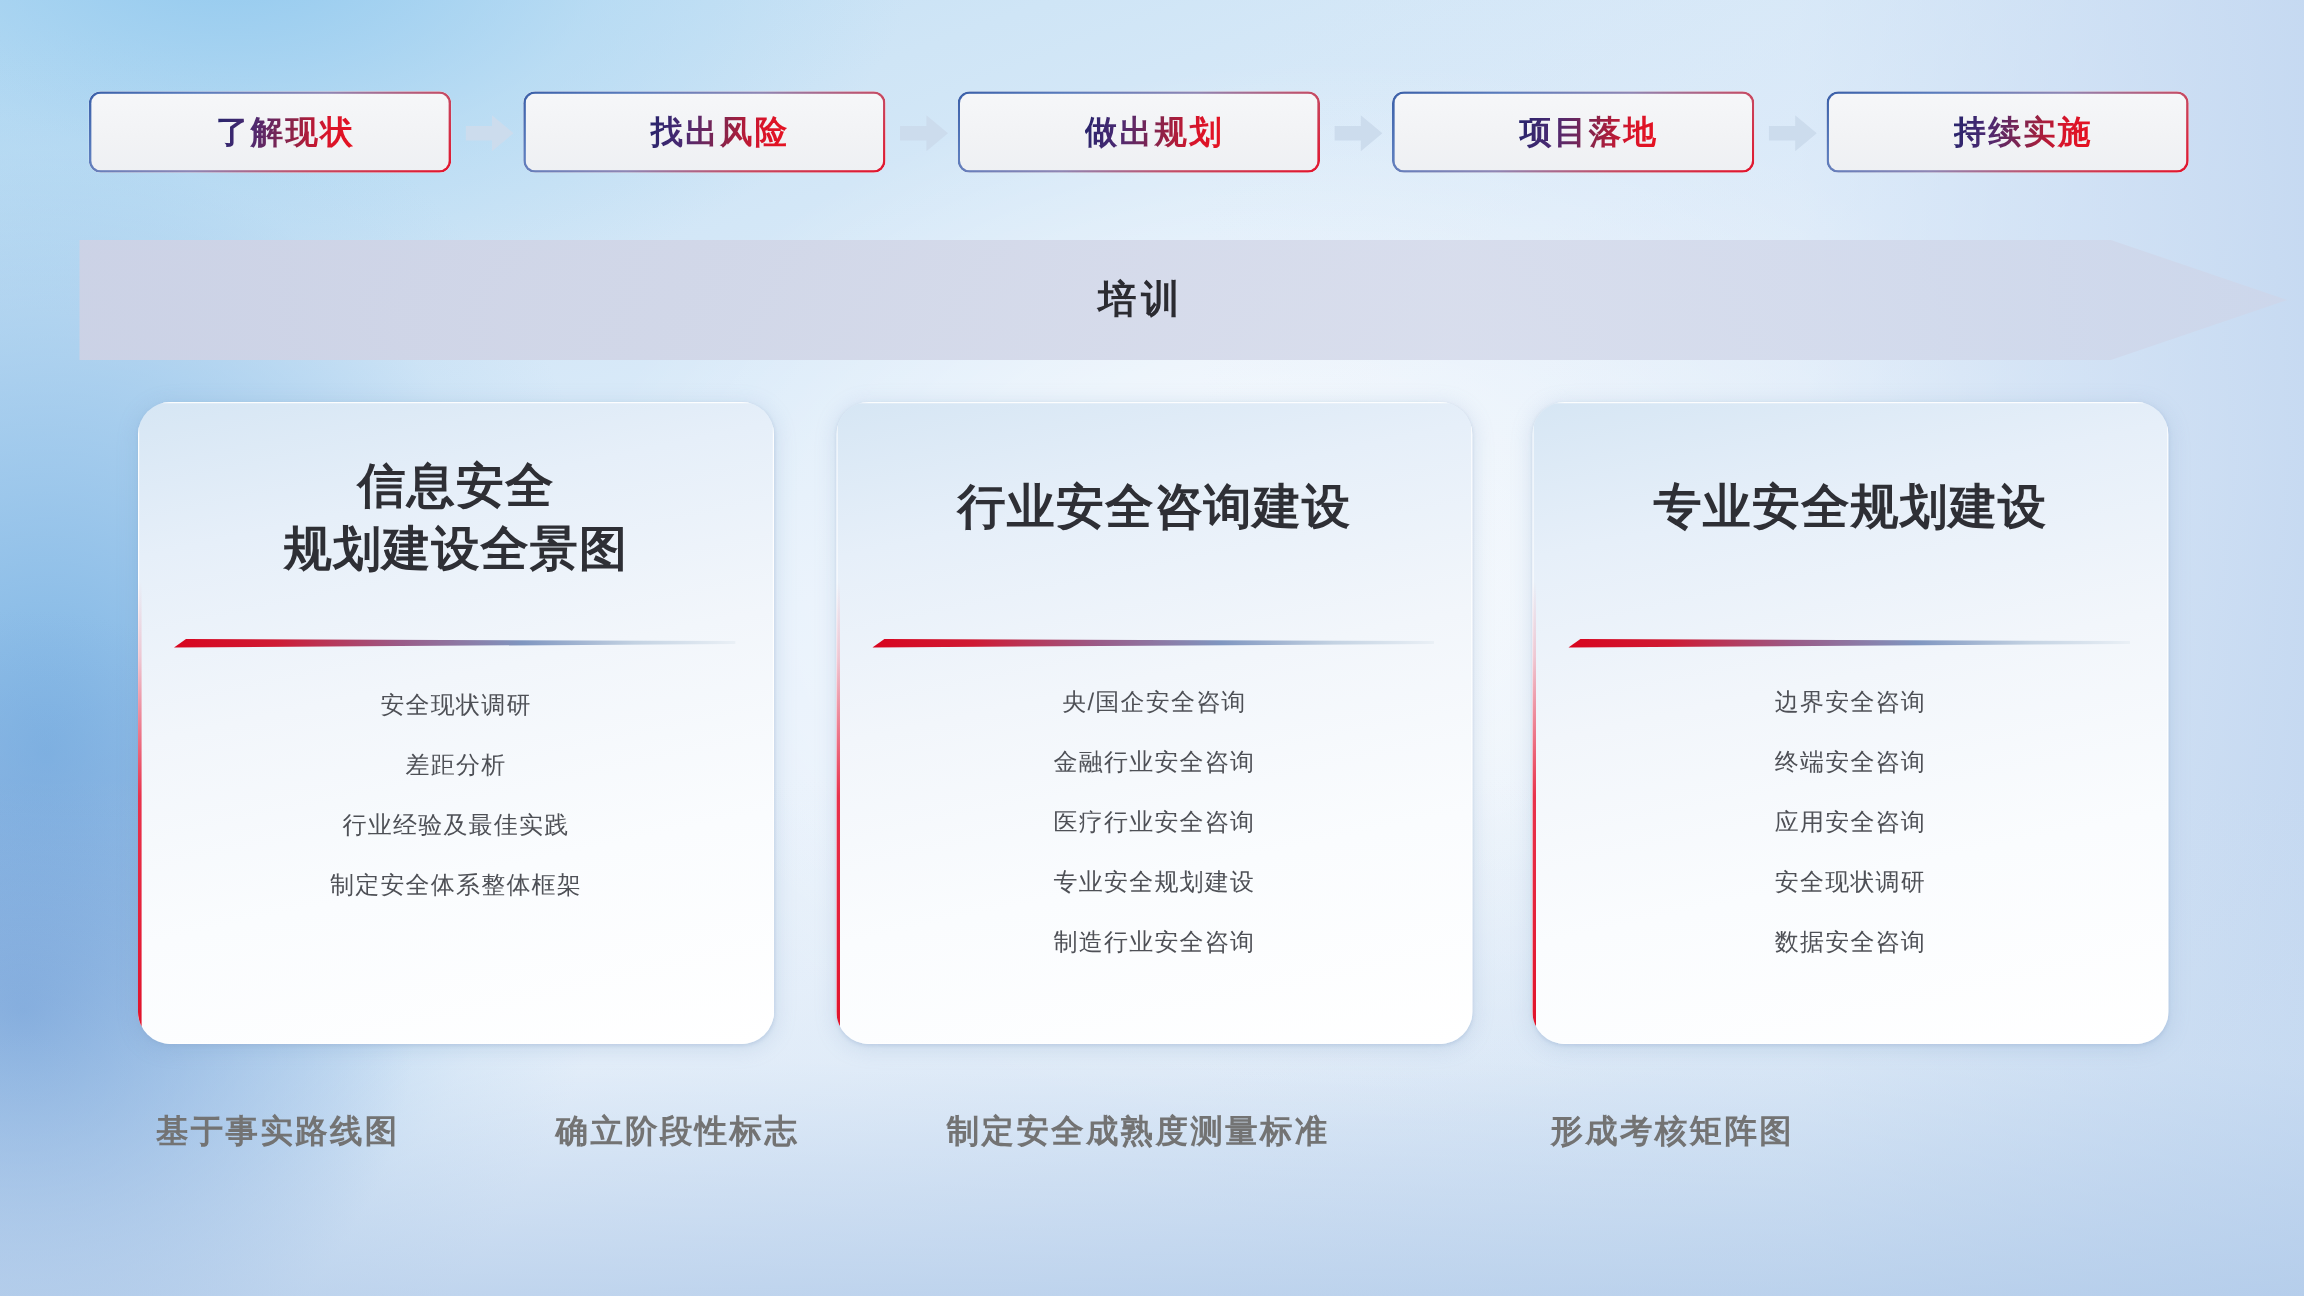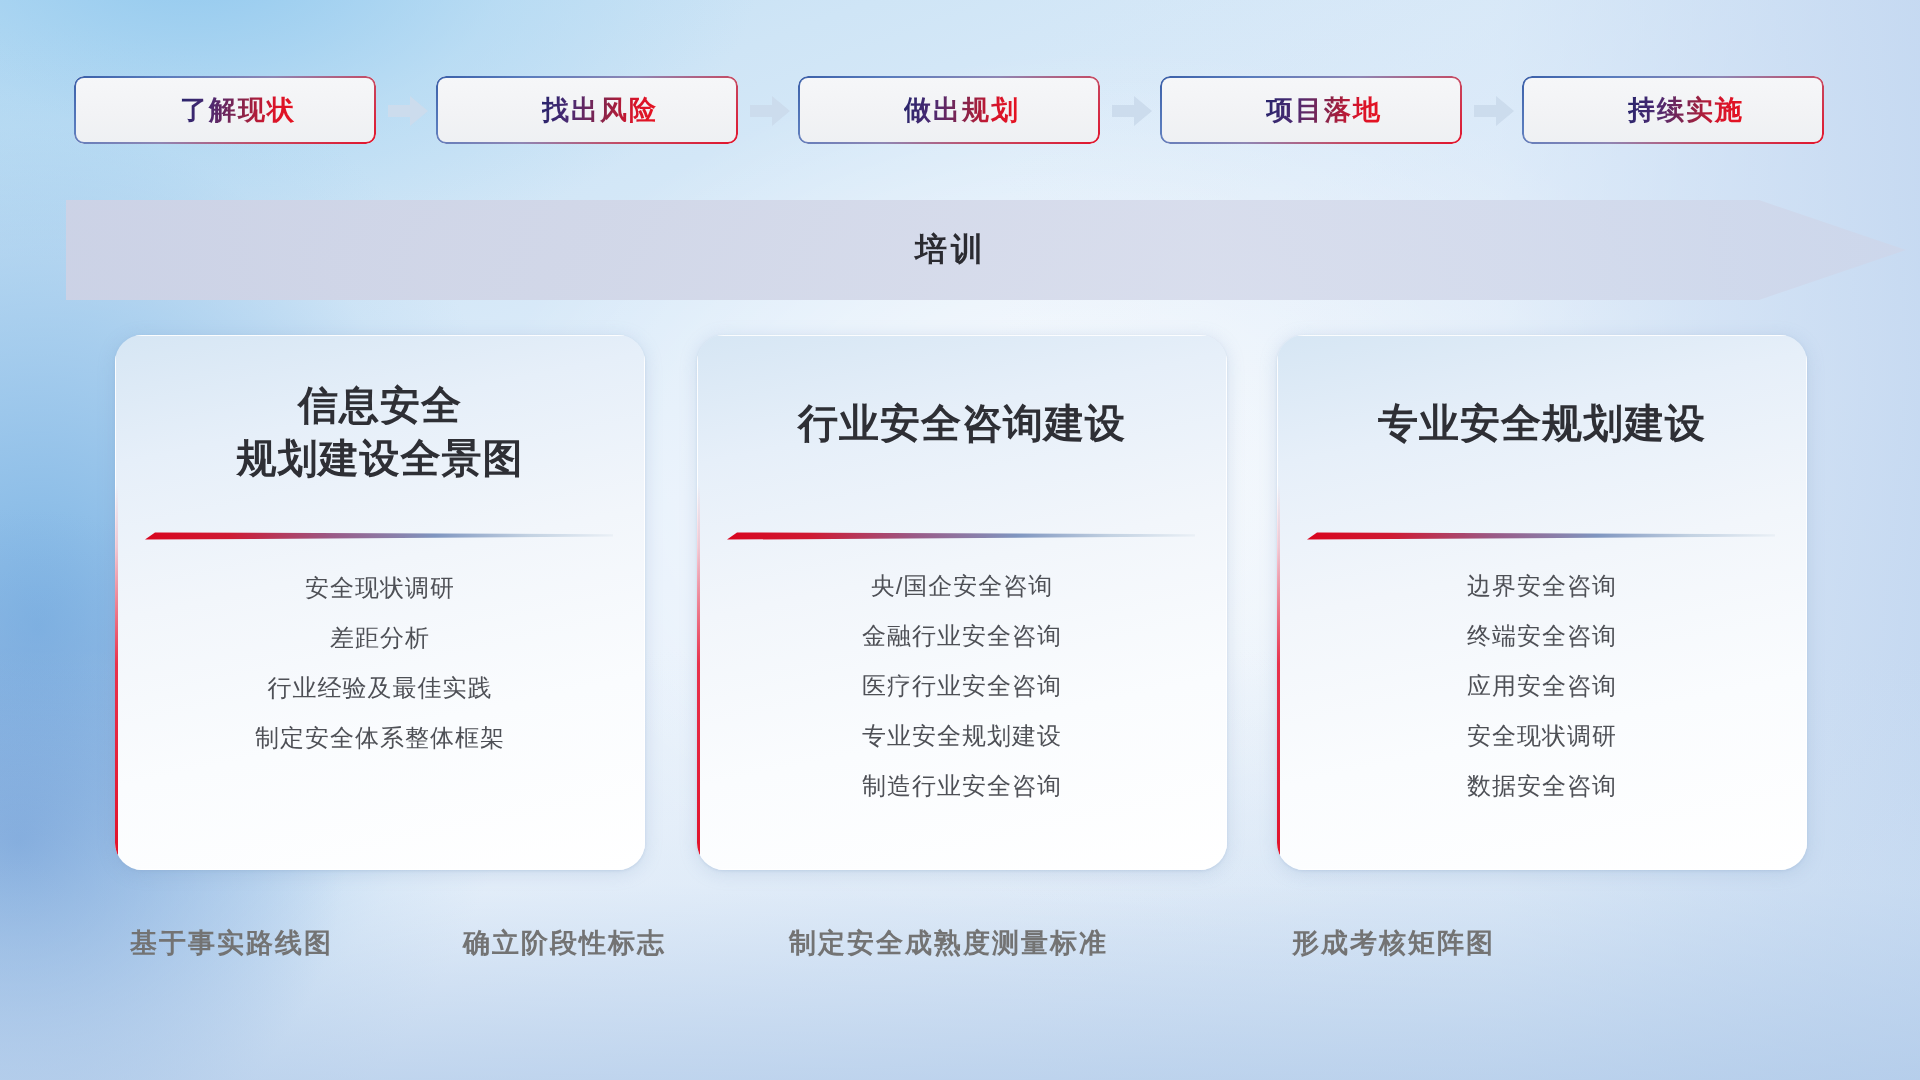--- a/index.html
+++ b/index.html
@@ -114,21 +114,21 @@
     position:absolute;left:30px;width:468px;height:9px;top:196px;
   }
   .card-divider svg{display:block;}
 
   .card-list{
     position:absolute;left:0;right:0;top:228px;
     text-align:center;
   }
   .card2 .card-list,.card3 .card-list{top:226px;}
   .card-list .li{
-    font-size:24px;color:#4e5056;line-height:50px;letter-spacing:1px;font-weight:400;
+    font-size:20px;color:#4e5056;line-height:50px;letter-spacing:1px;font-weight:400;
   }
 
   
   #footer{position:absolute;left:0;top:915px;width:1920px;height:56px;z-index:7;}
   .foot-label{
     position:absolute;top:0;height:56px;display:flex;align-items:center;
     font-size:27px;font-weight:700;color:#737373;letter-spacing:2px;white-space:nowrap;
   }
   .fl0{left:130px;}
   .fl1{left:463px;}

